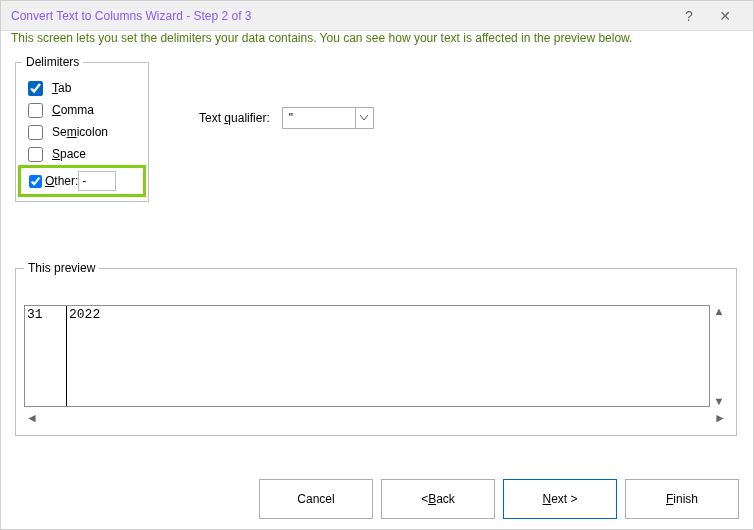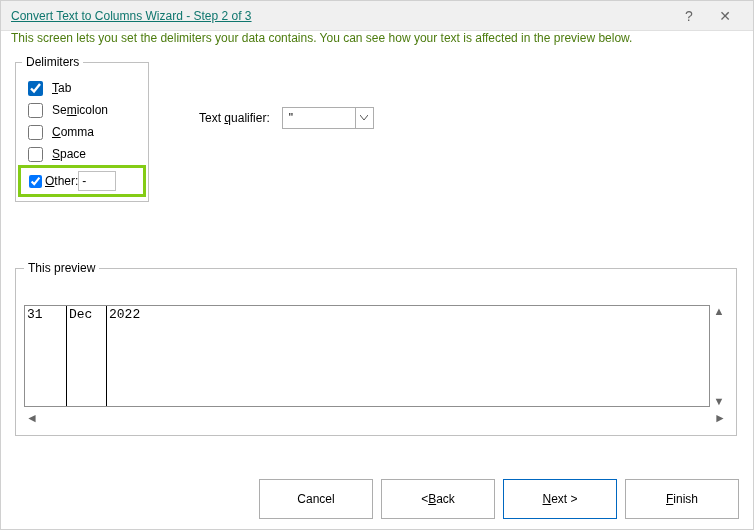--- a/index.html
+++ b/index.html
@@ -15,21 +15,21 @@
     position: relative;
   }
   .titlebar {
     height: 30px;
     background: #f0f0f0;
     display: flex;
     align-items: center;
     padding: 0 10px;
     border-bottom: 1px solid #e0e0e0;
   }
-  .titlebar .title { flex: 1; font-size: 12px; color: #0f766e; text-decoration: underline; }
+  .titlebar .title { flex: 1; font-size: 12px; color: #8b5cf6; }
   .titlebar .winbtn {
     width: 36px; text-align: center; font-size: 14px; color: #666;
     cursor: default;
   }
   .desc {
     padding: 0 12px 4px 10px;
     font-size: 12px;
     color: #4d7c0f;
   }
   .content { padding: 4px 12px 0 12px; position: relative; }
@@ -140,26 +140,26 @@
   <fieldset class="delimiters">
     <legend>Delimiters</legend>
 
     <div class="chkrow">
       <input type="checkbox" checked="" style="">
       <label><span></span><span class="ul">T</span><span>ab</span></label>
     </div>
 
     <div class="chkrow">
       <input type="checkbox" style="">
+      <label><span></span><span class="ul">C</span><span>omma</span></label>
+    </div>
+
+    <div class="chkrow">
+      <input type="checkbox" style="">
       <label><span>Se</span><span class="ul">m</span><span>icolon</span></label>
-    </div>
-
-    <div class="chkrow">
-      <input type="checkbox" style="">
-      <label><span></span><span class="ul">C</span><span>omma</span></label>
     </div>
 
     <div class="chkrow">
       <input type="checkbox" style="">
       <label><span></span><span class="ul">S</span><span>pace</span></label>
     </div>
 
     <div class="other-row">
       <input type="checkbox" checked="" style="">
       <label><span></span><span class="ul">O</span><span>ther:</span></label>
@@ -184,23 +184,20 @@
 
   <fieldset class="preview">
     <legend><span>This </span><span class="ul">p</span><span>review</span></legend>
 
     <div style="position:relative; margin-right:18px;">
       <div class="preview-viewport">
         <div class="preview-cols" id="preview-cols">
             <div class="colsep" style="width: 42px;">
               <div class="coltxt">31</div>
             </div>
-            <div class="colsep" style="width: 40px;">
-              <div class="coltxt">Dec</div>
-            </div>
             <div style="width: 560px;">
               <div class="coltxt">2022</div>
             </div>
           </div>
       </div>
       <div class="vscroll">
         <div class="arr">▲</div>
         <div class="arr">▼</div>
       </div>
     </div>

